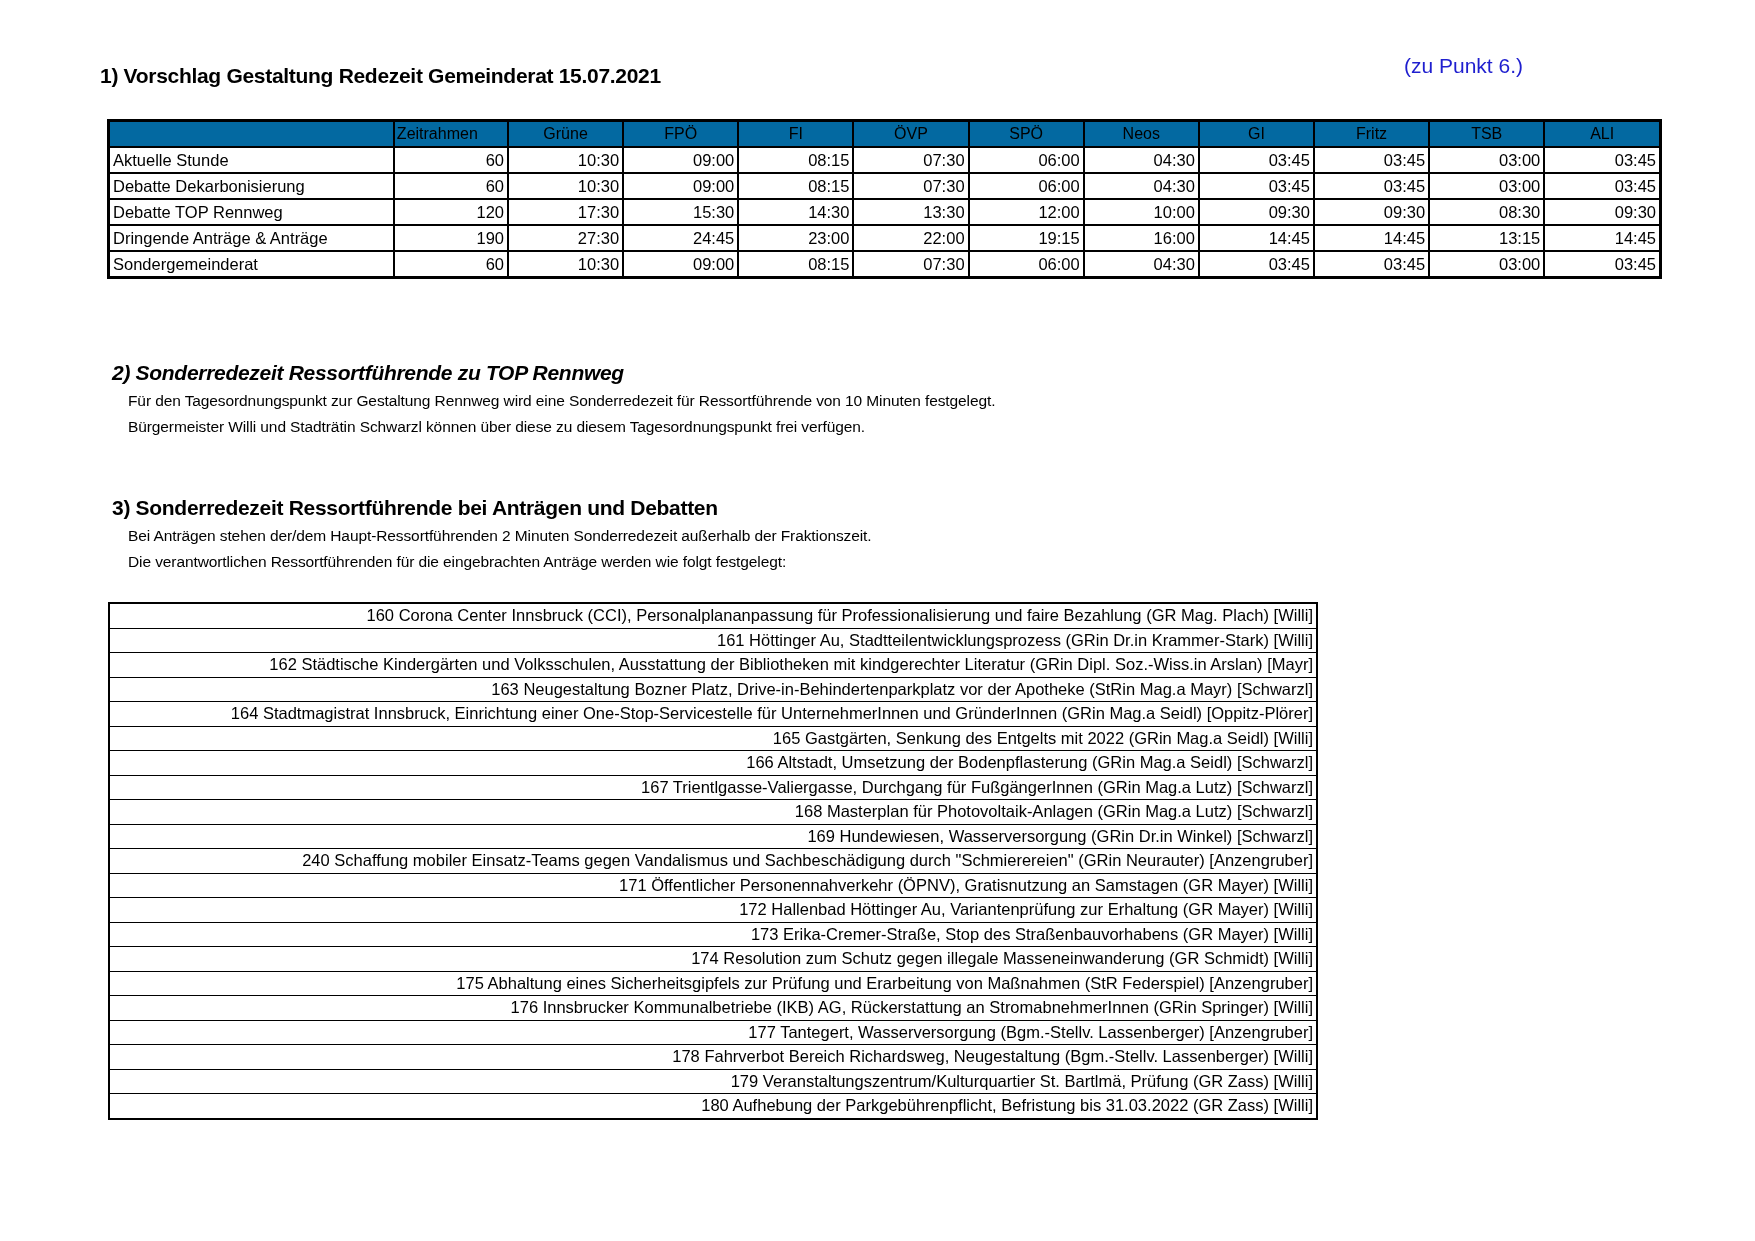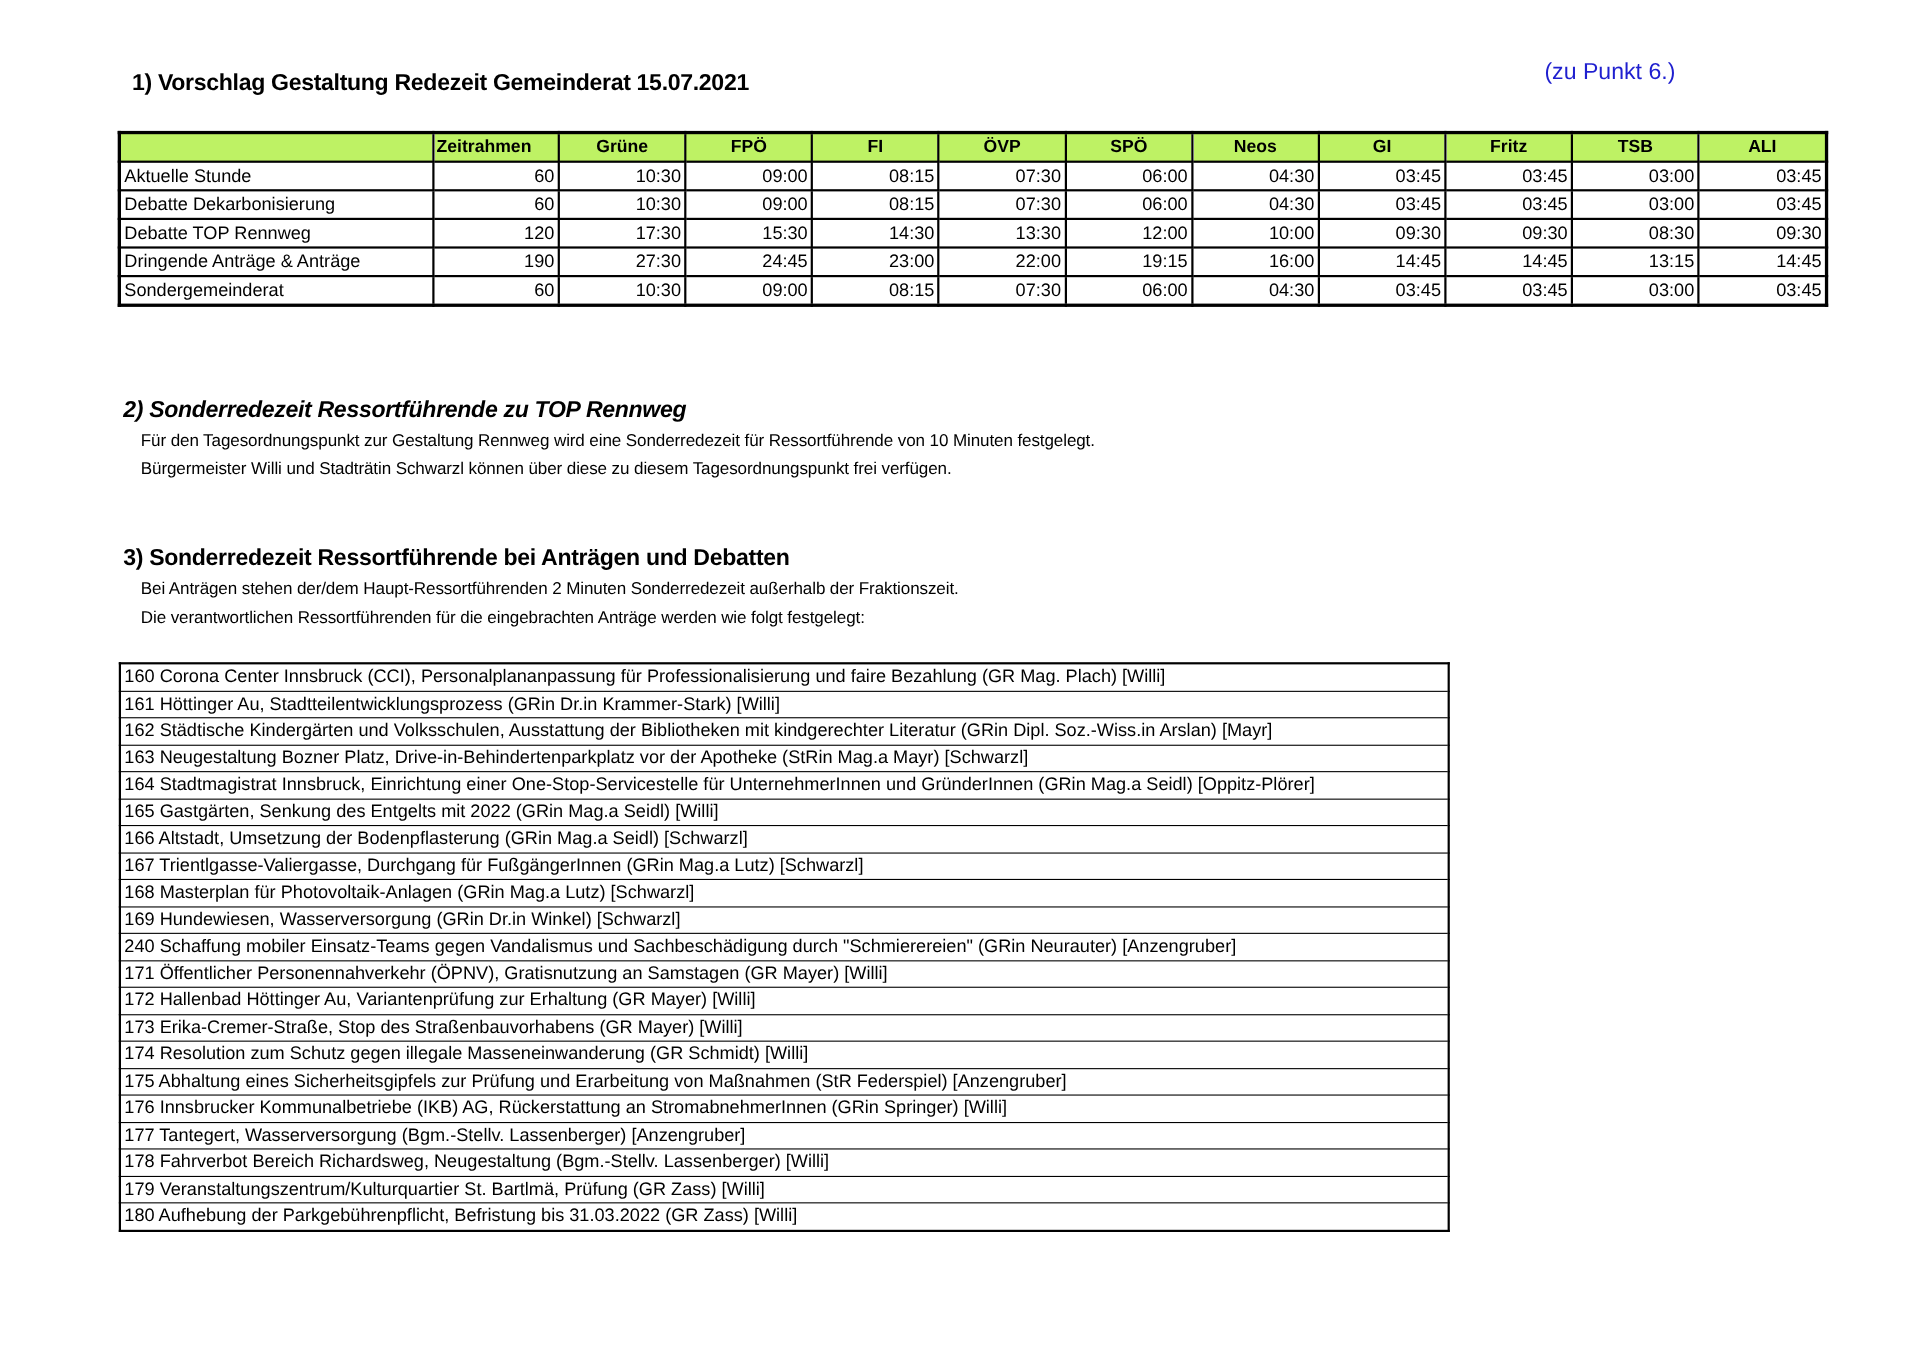--- a/index.html
+++ b/index.html
@@ -8,36 +8,36 @@
   .abs { position: absolute; }
   .h1 { font-weight: bold; font-size: 21px; letter-spacing: -0.3px; white-space: nowrap; }
   .ref { color: #1f1fcf; font-size: 21px; white-space: nowrap; }
   .para { font-size: 15.5px; white-space: nowrap; letter-spacing: -0.1px; margin-left: 16px; }
 
   table.t1 { position: absolute; left: 107px; top: 119px; width: 1555px;
              border-collapse: collapse; table-layout: fixed; font-size: 16.5px;
              border: 3px solid #000; }
   table.t1 th, table.t1 td { border: 2.5px solid #000; height: 24px; padding: 0 3px;
              white-space: nowrap; overflow: hidden; }
-  table.t1 th { background: #bef264; font-weight: bold; text-align: center; font-size: 16px; }
+  table.t1 th { background: #0369a1; font-weight: normal; text-align: center; font-size: 16px; }
   table.t1 th.first { text-align: left; }
   table.t1 th.zeit { text-align: left; padding-left: 2px; }
   table.t1 td { text-align: right; }
   table.t1 td.label { text-align: left; }
 
   table.t3 { position: absolute; left: 108px; top: 602px; width: 1210px;
              border-collapse: collapse; table-layout: fixed; font-size: 16.5px;
              border: 2px solid #000; }
   table.t3 td { border: 1.5px solid #000; height: 23.5px; padding: 0 3px;
-             white-space: nowrap; overflow: hidden; text-align: left; }
+             white-space: nowrap; overflow: hidden; text-align: right; }
 </style>
 </head>
 <body>
 
-<div class="abs h1" style="left:120px; top:64px;">1) Vorschlag Gestaltung Redezeit Gemeinderat 15.07.2021</div>
+<div class="abs h1" style="left:100px; top:64px;">1) Vorschlag Gestaltung Redezeit Gemeinderat 15.07.2021</div>
 <div class="abs ref" style="left:1404px; top:54px;">(zu Punkt 6.)</div>
 
 <table class="t1">
   <colgroup>
     <col style="width:285px">
       <col style="width:114px">
       <col style="width:115px">
       <col style="width:115px">
     <col style="width:115px">
       <col style="width:115px">

